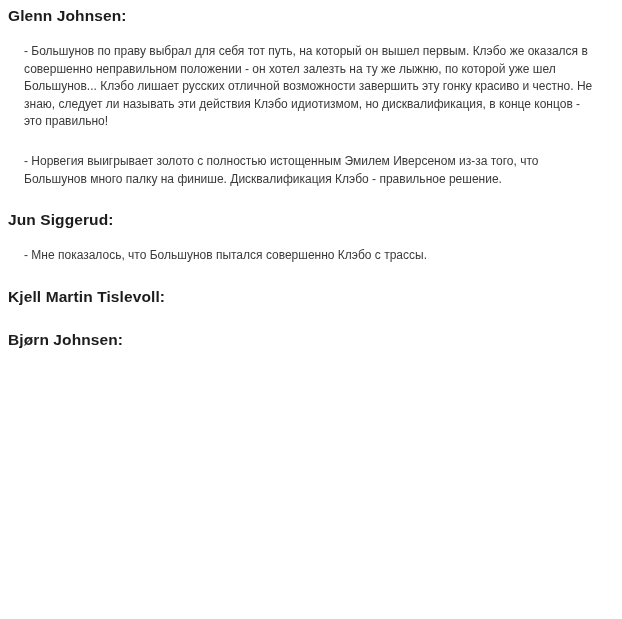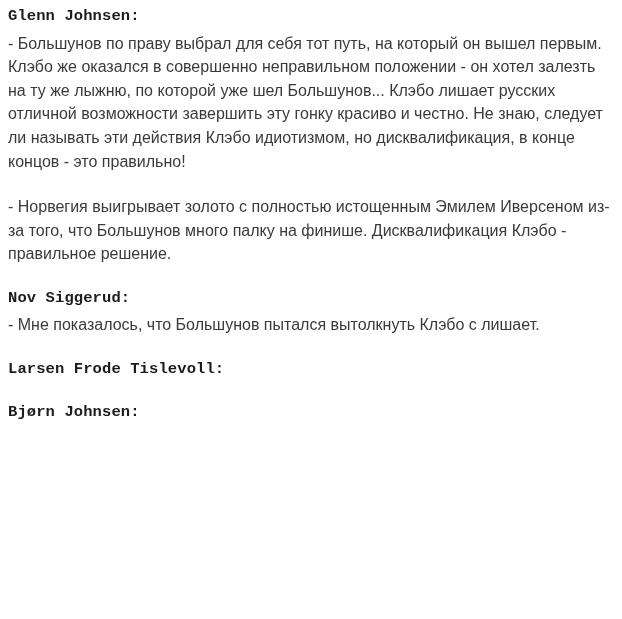--- a/index.html
+++ b/index.html
@@ -25,50 +25,49 @@
   .comment:last-child {
     margin-bottom: 0;
   }
   .author {
     font-size: 15.5px;
     font-weight: bold;
     color: #1c1c1c;
     line-height: 1.35;
     margin: 0 0 5px 0;
     letter-spacing: 0.1px;
-    font-family: Liberation Mono, monospace;
   }
   .body {
-    font-size: 16px;
+    font-size: 12px;
     line-height: 1.47;
     color: #3a3a3a;
-    margin: 0;
+    margin: 16px;
     white-space: normal;
   }
 </style>
 </head>
 <body>
 
 <div id="comments">
 
   <div class="comment">
     <div class="author">Glenn Johnsen:</div>
     <div class="body">- Большунов по праву выбрал для себя тот путь, на который он вышел первым. Клэбо же оказался в совершенно неправильном положении - он хотел залезть на ту же лыжню, по которой уже шел Большунов... Клэбо лишает русских отличной возможности завершить эту гонку красиво и честно. Не знаю, следует ли называть эти действия Клэбо идиотизмом, но дисквалификация, в конце концов - это правильно!</div>
   </div>
 
   <div class="comment">
     <div class="body">- Норвегия выигрывает золото с полностью истощенным Эмилем Иверсеном из-за того, что Большунов много палку на финише. Дисквалификация Клэбо - правильное решение.</div>
   </div>
 
   <div class="comment">
-    <div class="author">Nov Siggerud:</div>
-    <div class="body">- Мне показалось, что Большунов пытался вытолкнуть Клэбо с лишает.</div>
+    <div class="author">Jun Siggerud:</div>
+    <div class="body">- Мне показалось, что Большунов пытался совершенно Клэбо с трассы.</div>
   </div>
 
   <div class="comment">
-    <div class="author">Larsen Frode Tislevoll:</div>
+    <div class="author">Kjell Martin Tislevoll:</div>
   </div>
 
   <div class="comment">
     <div class="author">Bjørn Johnsen:</div>
   </div>
 
 </div>
 
 </body></html>

